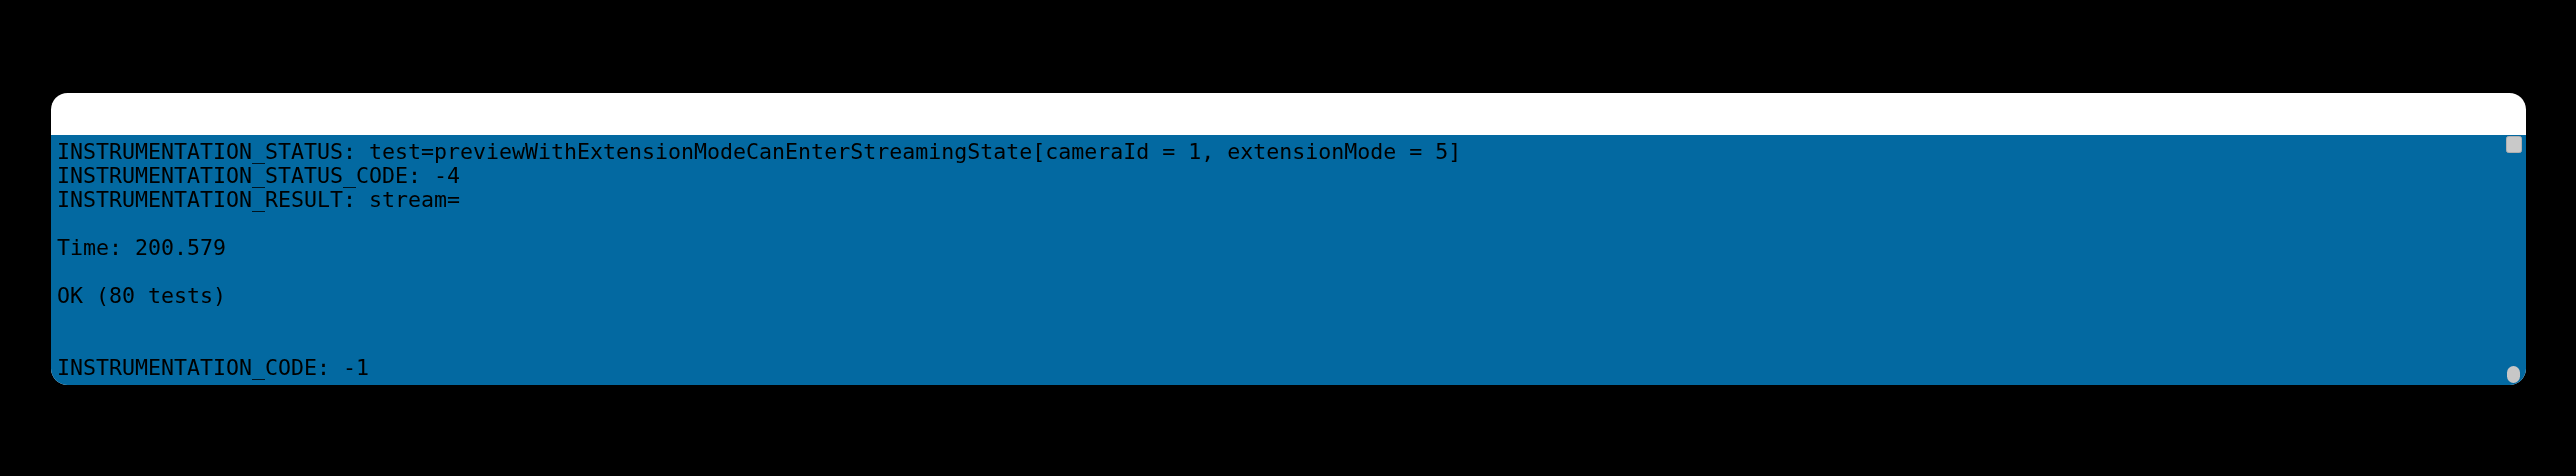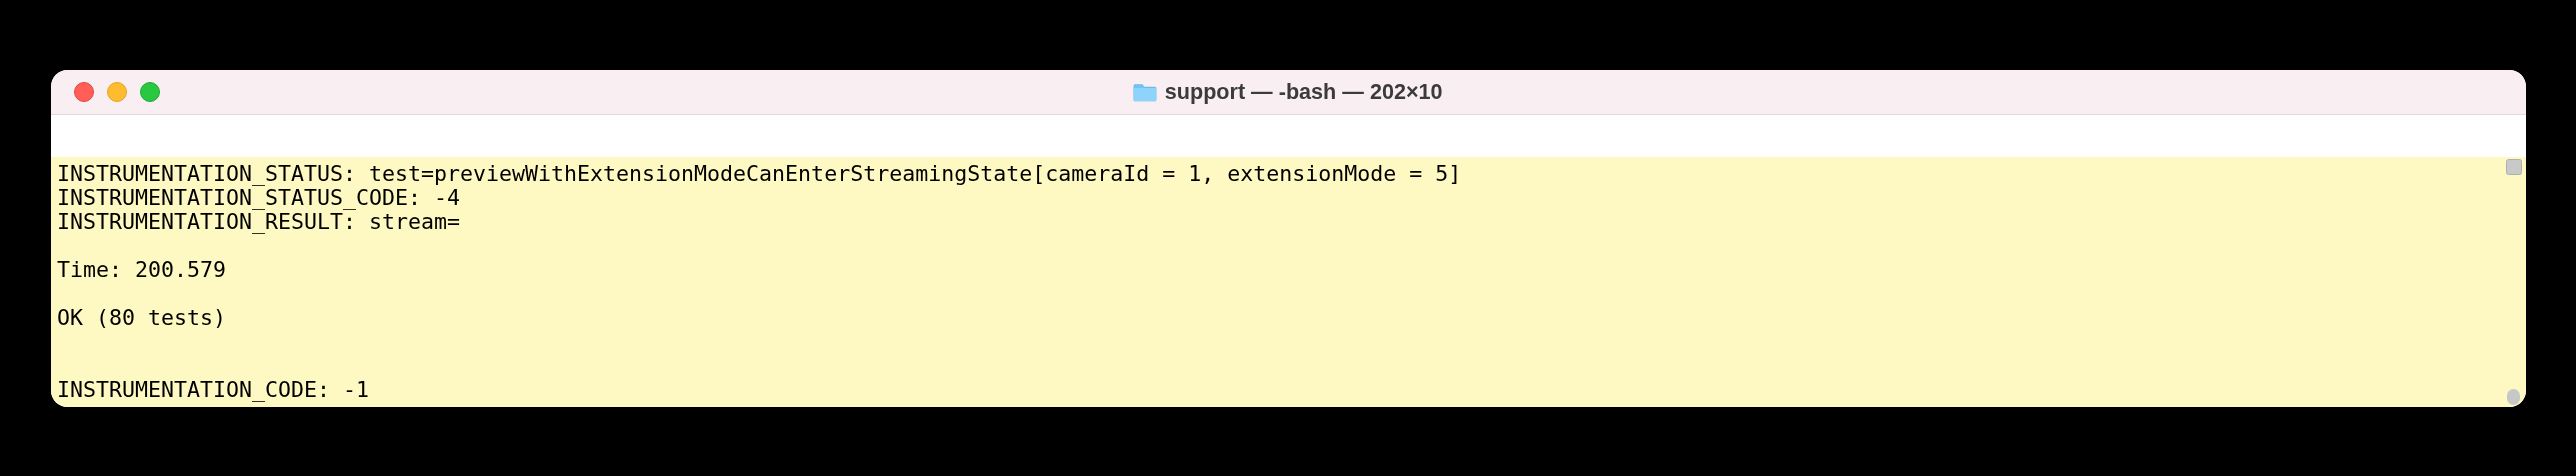--- a/index.html
+++ b/index.html
@@ -56,21 +56,21 @@
     .content-wrap {
       position: relative;
     }
     .terminal {
       font-family: "SF Mono", ui-monospace, Menlo, Monaco, Consolas, monospace;
       font-size: 21.6px;
       line-height: 24px;
       white-space: pre;
       color: #000;
       padding: 5px 5px 5px 6.6px;
-      background: #fef9c3;
+      background: #0369a1;
       min-height: 246px;
       margin-top: 42px;
     }
     .scrollbar-track {
       position: absolute;
       right: 1.7px;
       top: 1.7px;
       bottom: 1.7px;
       width: 20px;
       background: transparent;
@@ -92,36 +92,20 @@
       width: 13.3px;
       height: 16.6px;
       background: #c7c7c7;
       border-radius: 6.6px;
     }
   </style>
 </head>
 <body>
 
 <div class="window">
-  <div class="titlebar">
-    <div class="traffic-lights">
-      <div class="light red"></div>
-      <div class="light yellow"></div>
-      <div class="light green"></div>
-    </div>
-    <div class="title-center">
-      <span class="folder-icon">
-        <svg width="23" height="20" viewBox="0 0 28 24">
-          <path d="M2 3 h9 l2 3 h13 a2 2 0 0 1 2 2 v13 a2 2 0 0 1 -2 2 h-24 a2 2 0 0 1 -2 -2 v-16 a2 2 0 0 1 2 -2 z" fill="#6fc5f5" stroke="#4aa6d8" stroke-width="0.5"></path>
-          <rect x="0" y="7" width="28" height="16" rx="2" fill="#8dd3fb"></rect>
-        </svg>
-      </span>
-      <span>support — -bash — 202×10</span>
-    </div>
-  </div>
   <div class="content-wrap">
     <div class="terminal" id="terminal">INSTRUMENTATION_STATUS: test=previewWithExtensionModeCanEnterStreamingState[cameraId = 1, extensionMode = 5]
 INSTRUMENTATION_STATUS_CODE: -4
 INSTRUMENTATION_RESULT: stream=
 
 Time: 200.579
 
 OK (80 tests)
 
 

